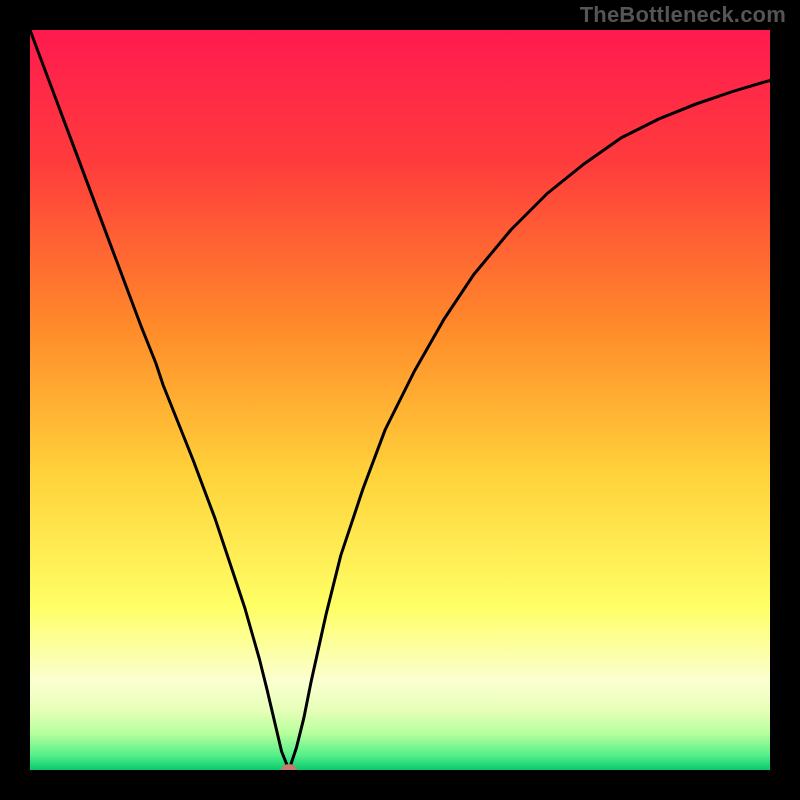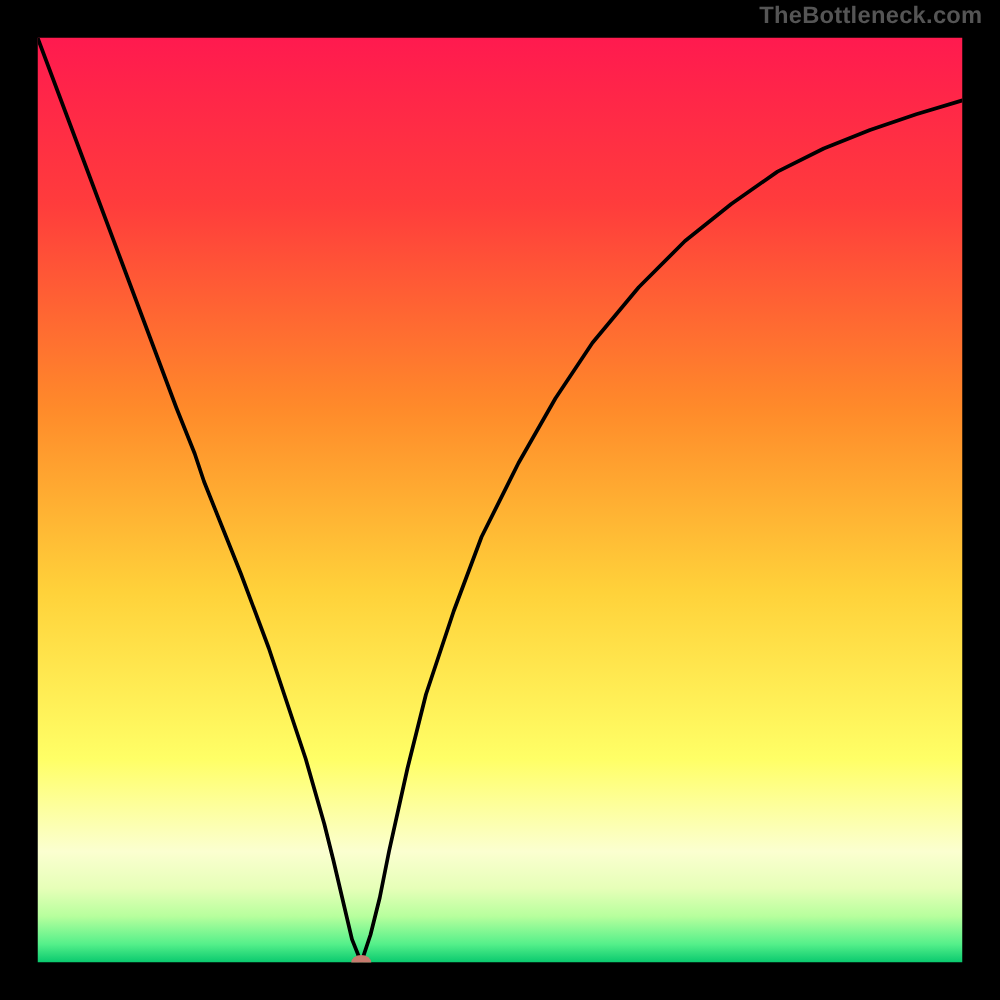--- a/index.html
+++ b/index.html
@@ -25,21 +25,21 @@
   .marker {
     position: absolute;
     border-radius: 50%;
   }
   .watermark {
     position: absolute;
     font-family: Arial, Helvetica, sans-serif;
     font-weight: bold;
     color: #555;
     letter-spacing: 0.2px;
-    font-size: 19px;
+    font-size: 22px;
   }
 </style>
 </head>
 <body>
 
 <div class="container">
   <div class="watermark" style="top: 2px; right: 14px;">TheBottleneck.com</div>
   <div class="plot-area" style="left: 30px; top: 30px; width: 740px; height: 740px;">
     <div class="grad" style="background: linear-gradient(rgb(255, 26, 79) 0%, rgb(255, 60, 60) 18%, rgb(255, 138, 42) 40%, rgb(255, 210, 58) 60%, rgb(255, 255, 102) 78%, rgb(251, 255, 208) 88%, rgb(230, 255, 184) 92%, rgb(183, 255, 157) 95%, rgb(85, 240, 138) 98%, rgb(9, 201, 110) 100%);"></div>
     <svg class="curve" preserveAspectRatio="none" viewBox="0 0 740 740" width="740" height="740">

